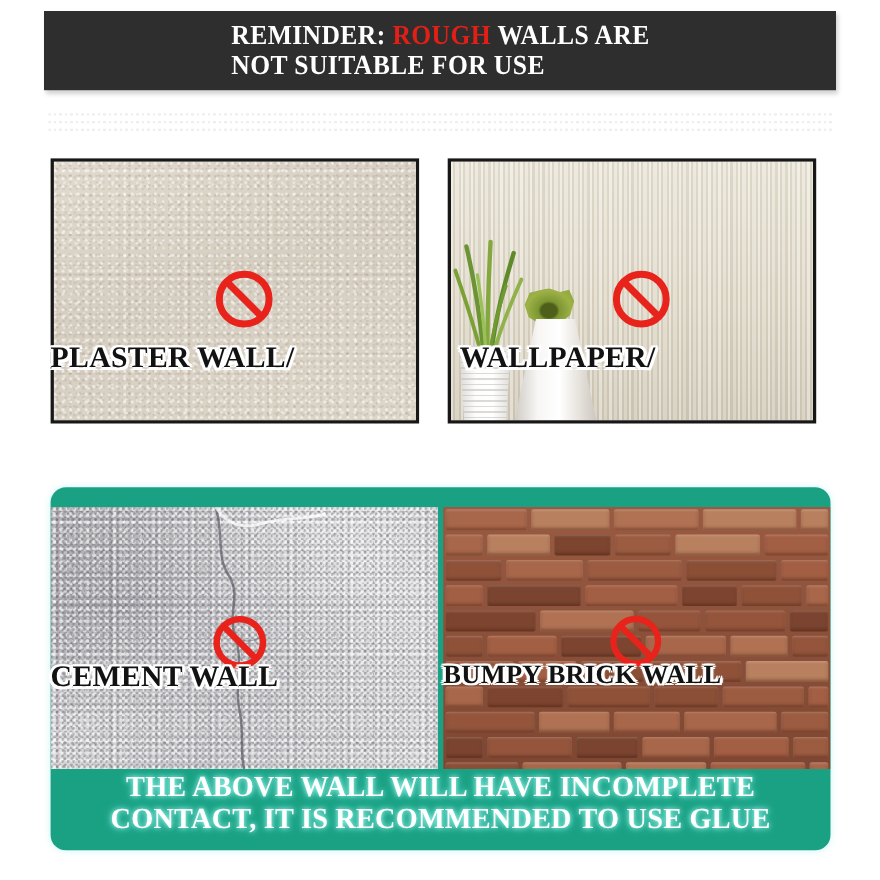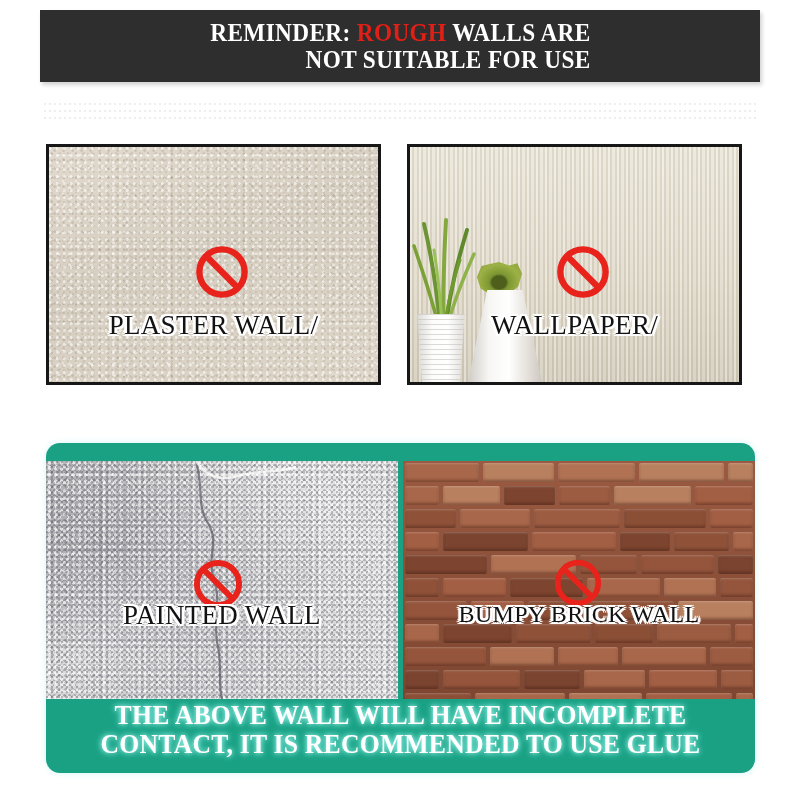--- a/index.html
+++ b/index.html
@@ -20,21 +20,21 @@
     position: absolute;
     left: 40px;
     top: 10px;
     width: 720px;
     height: 72px;
     background: #2e2e2e;
     box-shadow: 2px 3px 4px rgba(0,0,0,0.18);
     display: flex;
     align-items: center;
     justify-content: center;
-    text-align: right;
+    text-align: left;
   }
   #header-text {
     color: #ffffff;
     font-family: "Liberation Serif", "DejaVu Serif", serif;
     font-weight: bold;
     font-size: 25px;
     line-height: 1.08;
     letter-spacing: 0.4px;
     transform: scaleX(0.93);
     white-space: nowrap;
@@ -194,35 +194,34 @@
   .no-sign {
     position: absolute;
     z-index: 6;
   }
 
   
   .panel-caption {
     position: absolute;
     z-index: 7;
     width: 100%;
-    text-align: center;
     color: #121212;
     font-family: "Liberation Serif", "DejaVu Serif", serif;
-    font-weight: normal;
+    font-weight: bold;
     line-height: 1.02;
     letter-spacing: 0.3px;
     text-shadow:
       -2px -2px 0 #fff,  2px -2px 0 #fff,
       -2px  2px 0 #fff,  2px  2px 0 #fff,
       -2px  0   0 #fff,  2px  0   0 #fff,
        0   -2px 0 #fff,  0    2px 0 #fff,
       -3px  0   1px #fff, 3px 0 1px #fff;
   }
   #cap-plaster   { top: 312px; left: 46px;  width: 335px; font-size: 27px; }
-  #cap-wallpaper { top: 312px; left: 407px; width: 335px; font-size: 27px; }
+  #cap-wallpaper { top: 312px; left: 407px; width: 335px; font-size: 27px; padding-left: 11px; }
   #cap-cement    { top: 602px; left: 46px;  width: 352px; font-size: 27px; }
   #cap-brick     { top: 602px; left: 403px; width: 352px; font-size: 24px; }
 
   
   #bottom-caption {
     position: absolute;
     left: 0;
     top: 258px;
     width: 100%;
     text-align: center;
@@ -397,21 +396,21 @@
     <span>CONTACT, IT IS RECOMMENDED TO USE GLUE</span>
   </div>
 </div>
 
 <svg class="no-sign" style="left:191px; top:557px;" width="54" height="54" viewBox="0 0 100 100">
   <circle cx="50" cy="50" r="39" fill="none" stroke="#e8231c" stroke-width="11"></circle>
   <line x1="23" y1="23" x2="77" y2="77" stroke="#e8231c" stroke-width="11" stroke-linecap="butt"></line>
 </svg>
 
 <div class="panel-caption" id="cap-cement">
-  <span>PAINTED WALL</span>
+  <span>CEMENT WALL</span>
 </div>
 
 <svg class="no-sign" style="left:552px; top:557px;" width="52" height="52" viewBox="0 0 100 100">
   <circle cx="50" cy="50" r="39" fill="none" stroke="#e8231c" stroke-width="11"></circle>
   <line x1="23" y1="23" x2="77" y2="77" stroke="#e8231c" stroke-width="11" stroke-linecap="butt"></line>
 </svg>
 
 <div class="panel-caption" id="cap-brick">
   <span>BUMPY BRICK WALL</span>
 </div>

